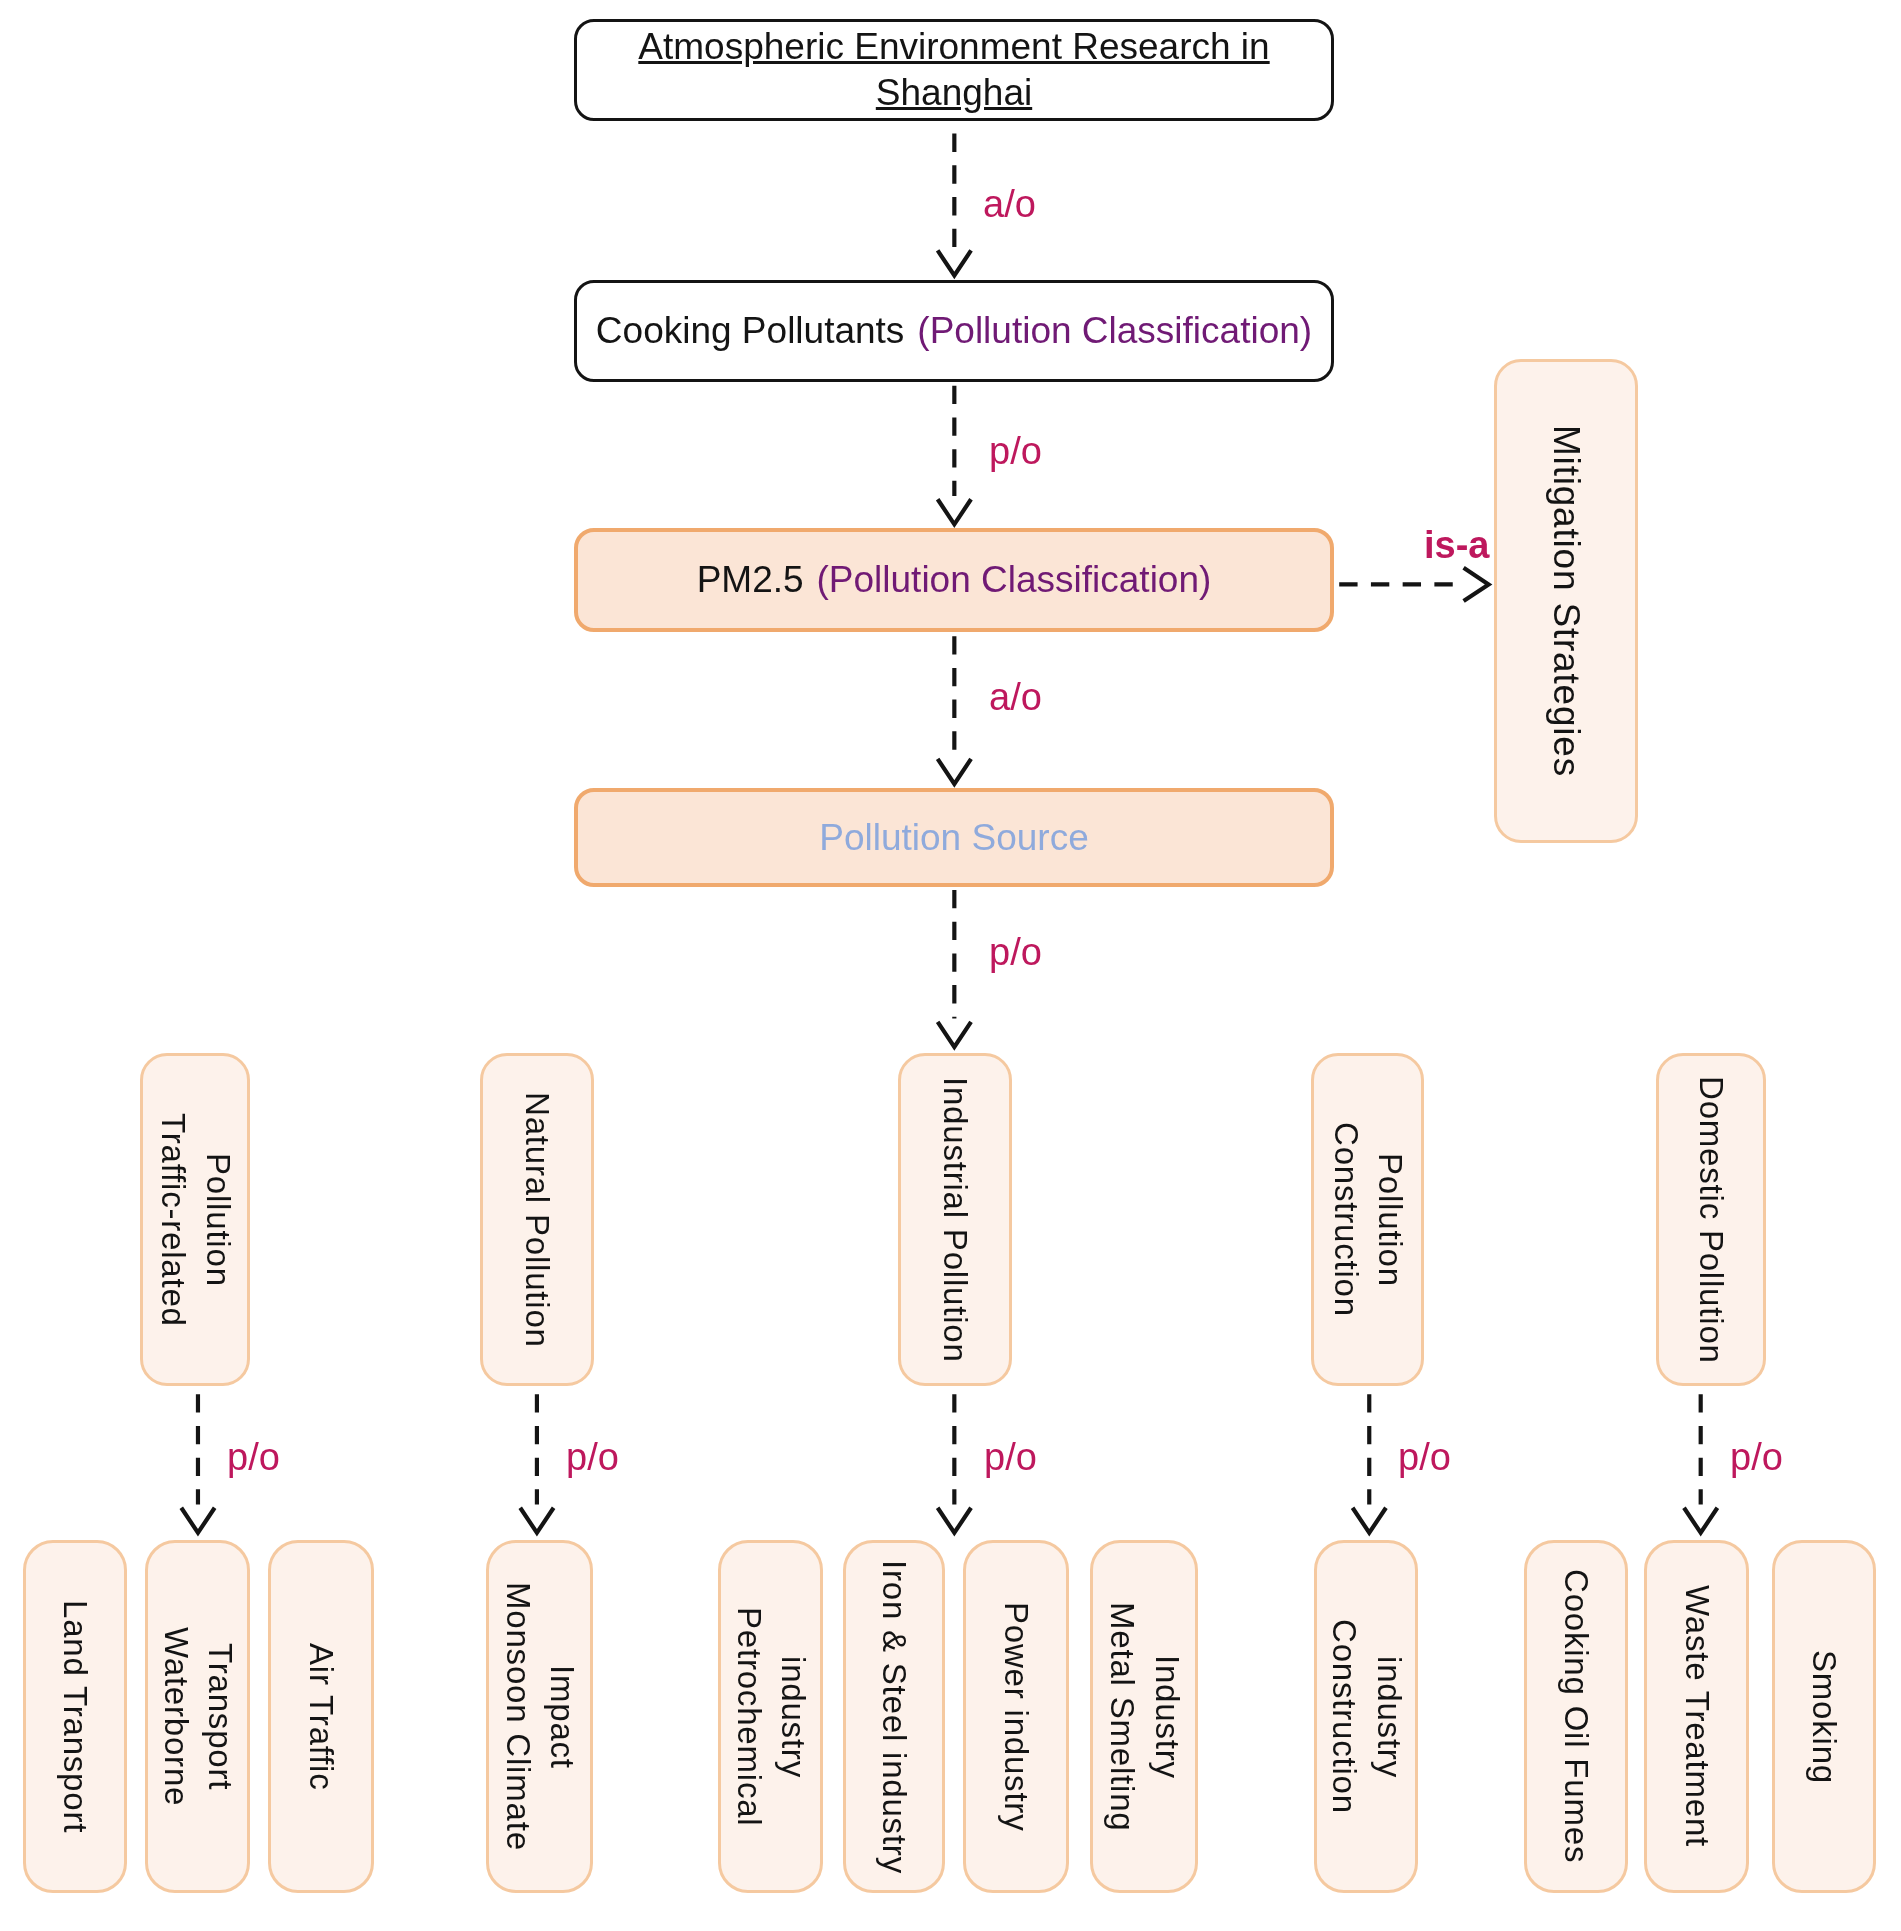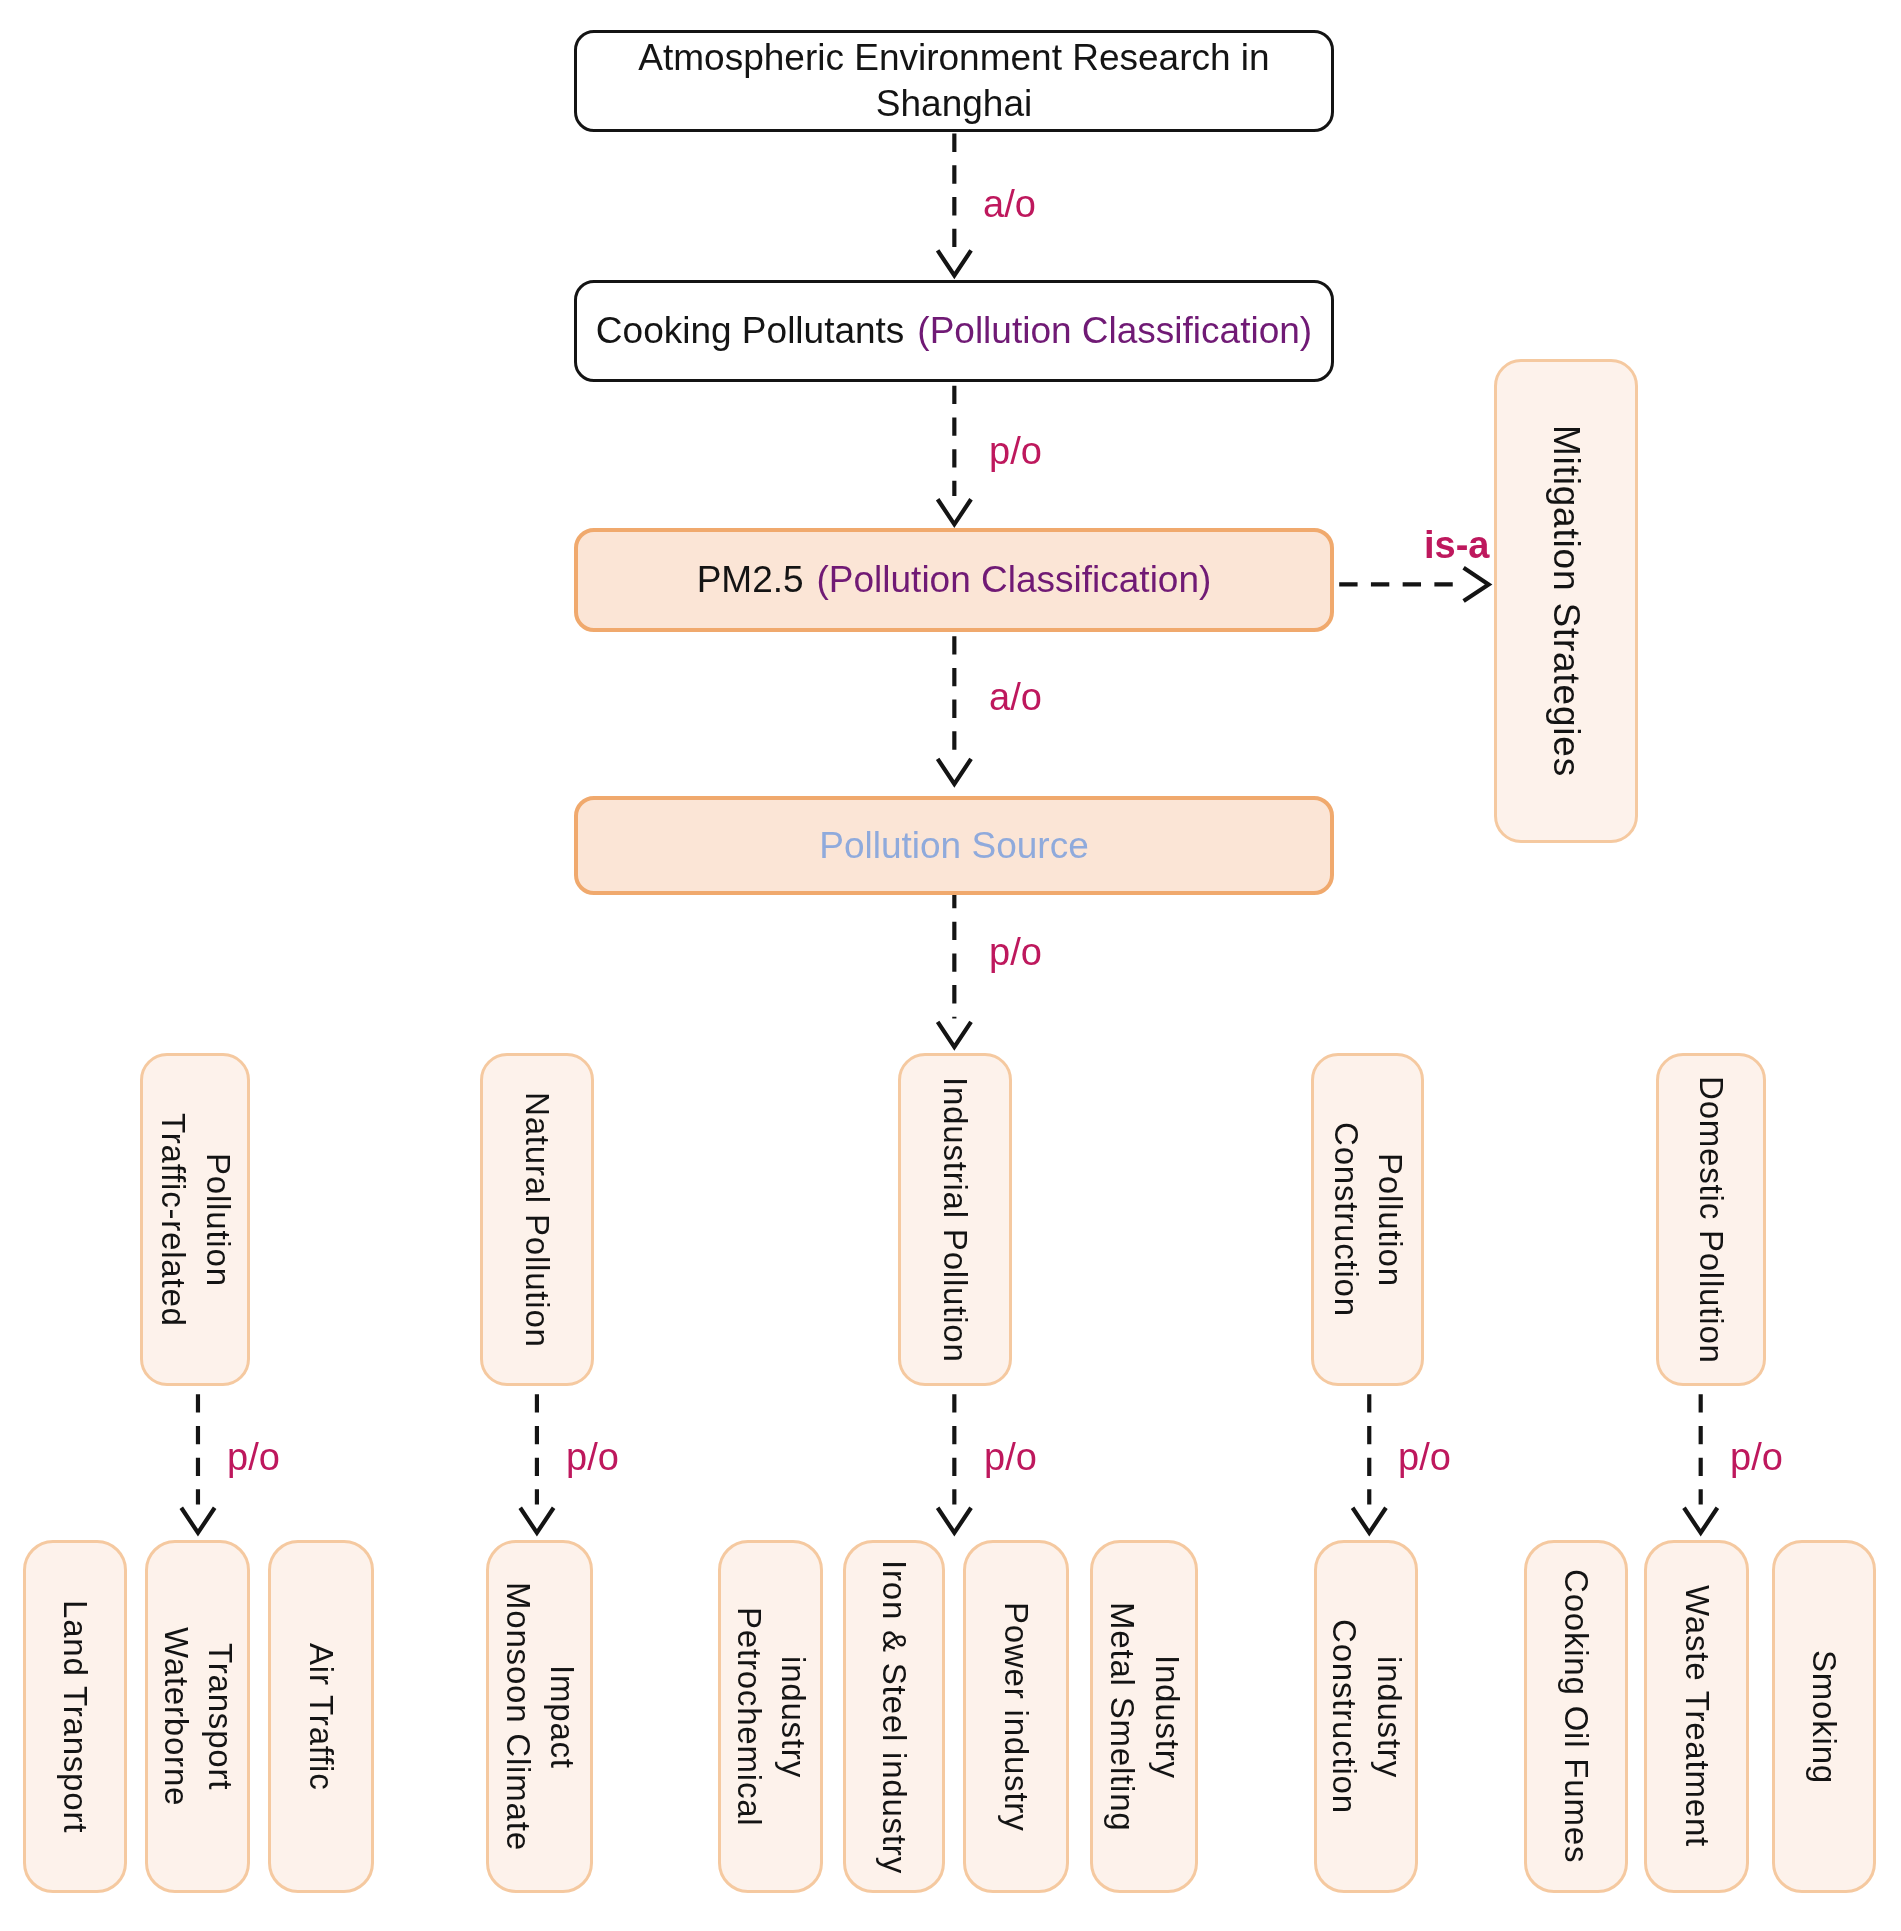--- a/index.html
+++ b/index.html
@@ -92,33 +92,33 @@
 <div class="edge-label" style="left:989px;top:432px;">p/o</div>
 <div class="edge-label" style="left:989px;top:678px;">a/o</div>
 <div class="edge-label" style="left:1424px;top:526px;font-weight:bold;">is-a</div>
 <div class="edge-label" style="left:989px;top:933px;">p/o</div>
 <div class="edge-label" style="left:227px;top:1438px;">p/o</div>
 <div class="edge-label" style="left:566px;top:1438px;">p/o</div>
 <div class="edge-label" style="left:984px;top:1438px;">p/o</div>
 <div class="edge-label" style="left:1398px;top:1438px;">p/o</div>
 <div class="edge-label" style="left:1730px;top:1438px;">p/o</div>
 
-<div class="node plain" style="left:574px;top:30px;width:760px;height:102px;">
+<div class="node plain" style="left:574px;top:19px;width:760px;height:102px;text-decoration:underline;">
   <div class="boxtext">Atmospheric Environment Research in Shanghai</div>
 </div>
 
 <div class="node plain" style="left:574px;top:280px;width:760px;height:102px;">
   <div class="boxtext"><span>Cooking Pollutants</span><span class="annot">(Pollution Classification)</span></div>
 </div>
 
 <div class="node peach" style="left:574px;top:528px;width:760px;height:104px;">
   <div class="boxtext"><span>PM2.5</span><span class="annot">(Pollution Classification)</span></div>
 </div>
 
-<div class="node peach" style="left:574px;top:788px;width:760px;height:99px;margin-top:8px;">
+<div class="node peach" style="left:574px;top:788px;width:760px;height:99px;">
   <div class="boxtext blue">Pollution Source</div>
 </div>
 
 <div class="node soft vbox" style="left:1494px;top:359px;width:144px;height:484px;">
   <div class="vtext big">Mitigation Strategies</div>
 </div>
 
 <div class="node soft vbox" style="left:140px;top:1053px;width:110px;height:333px;">
   <div class="vtext">Traffic-related
 Pollution</div>

